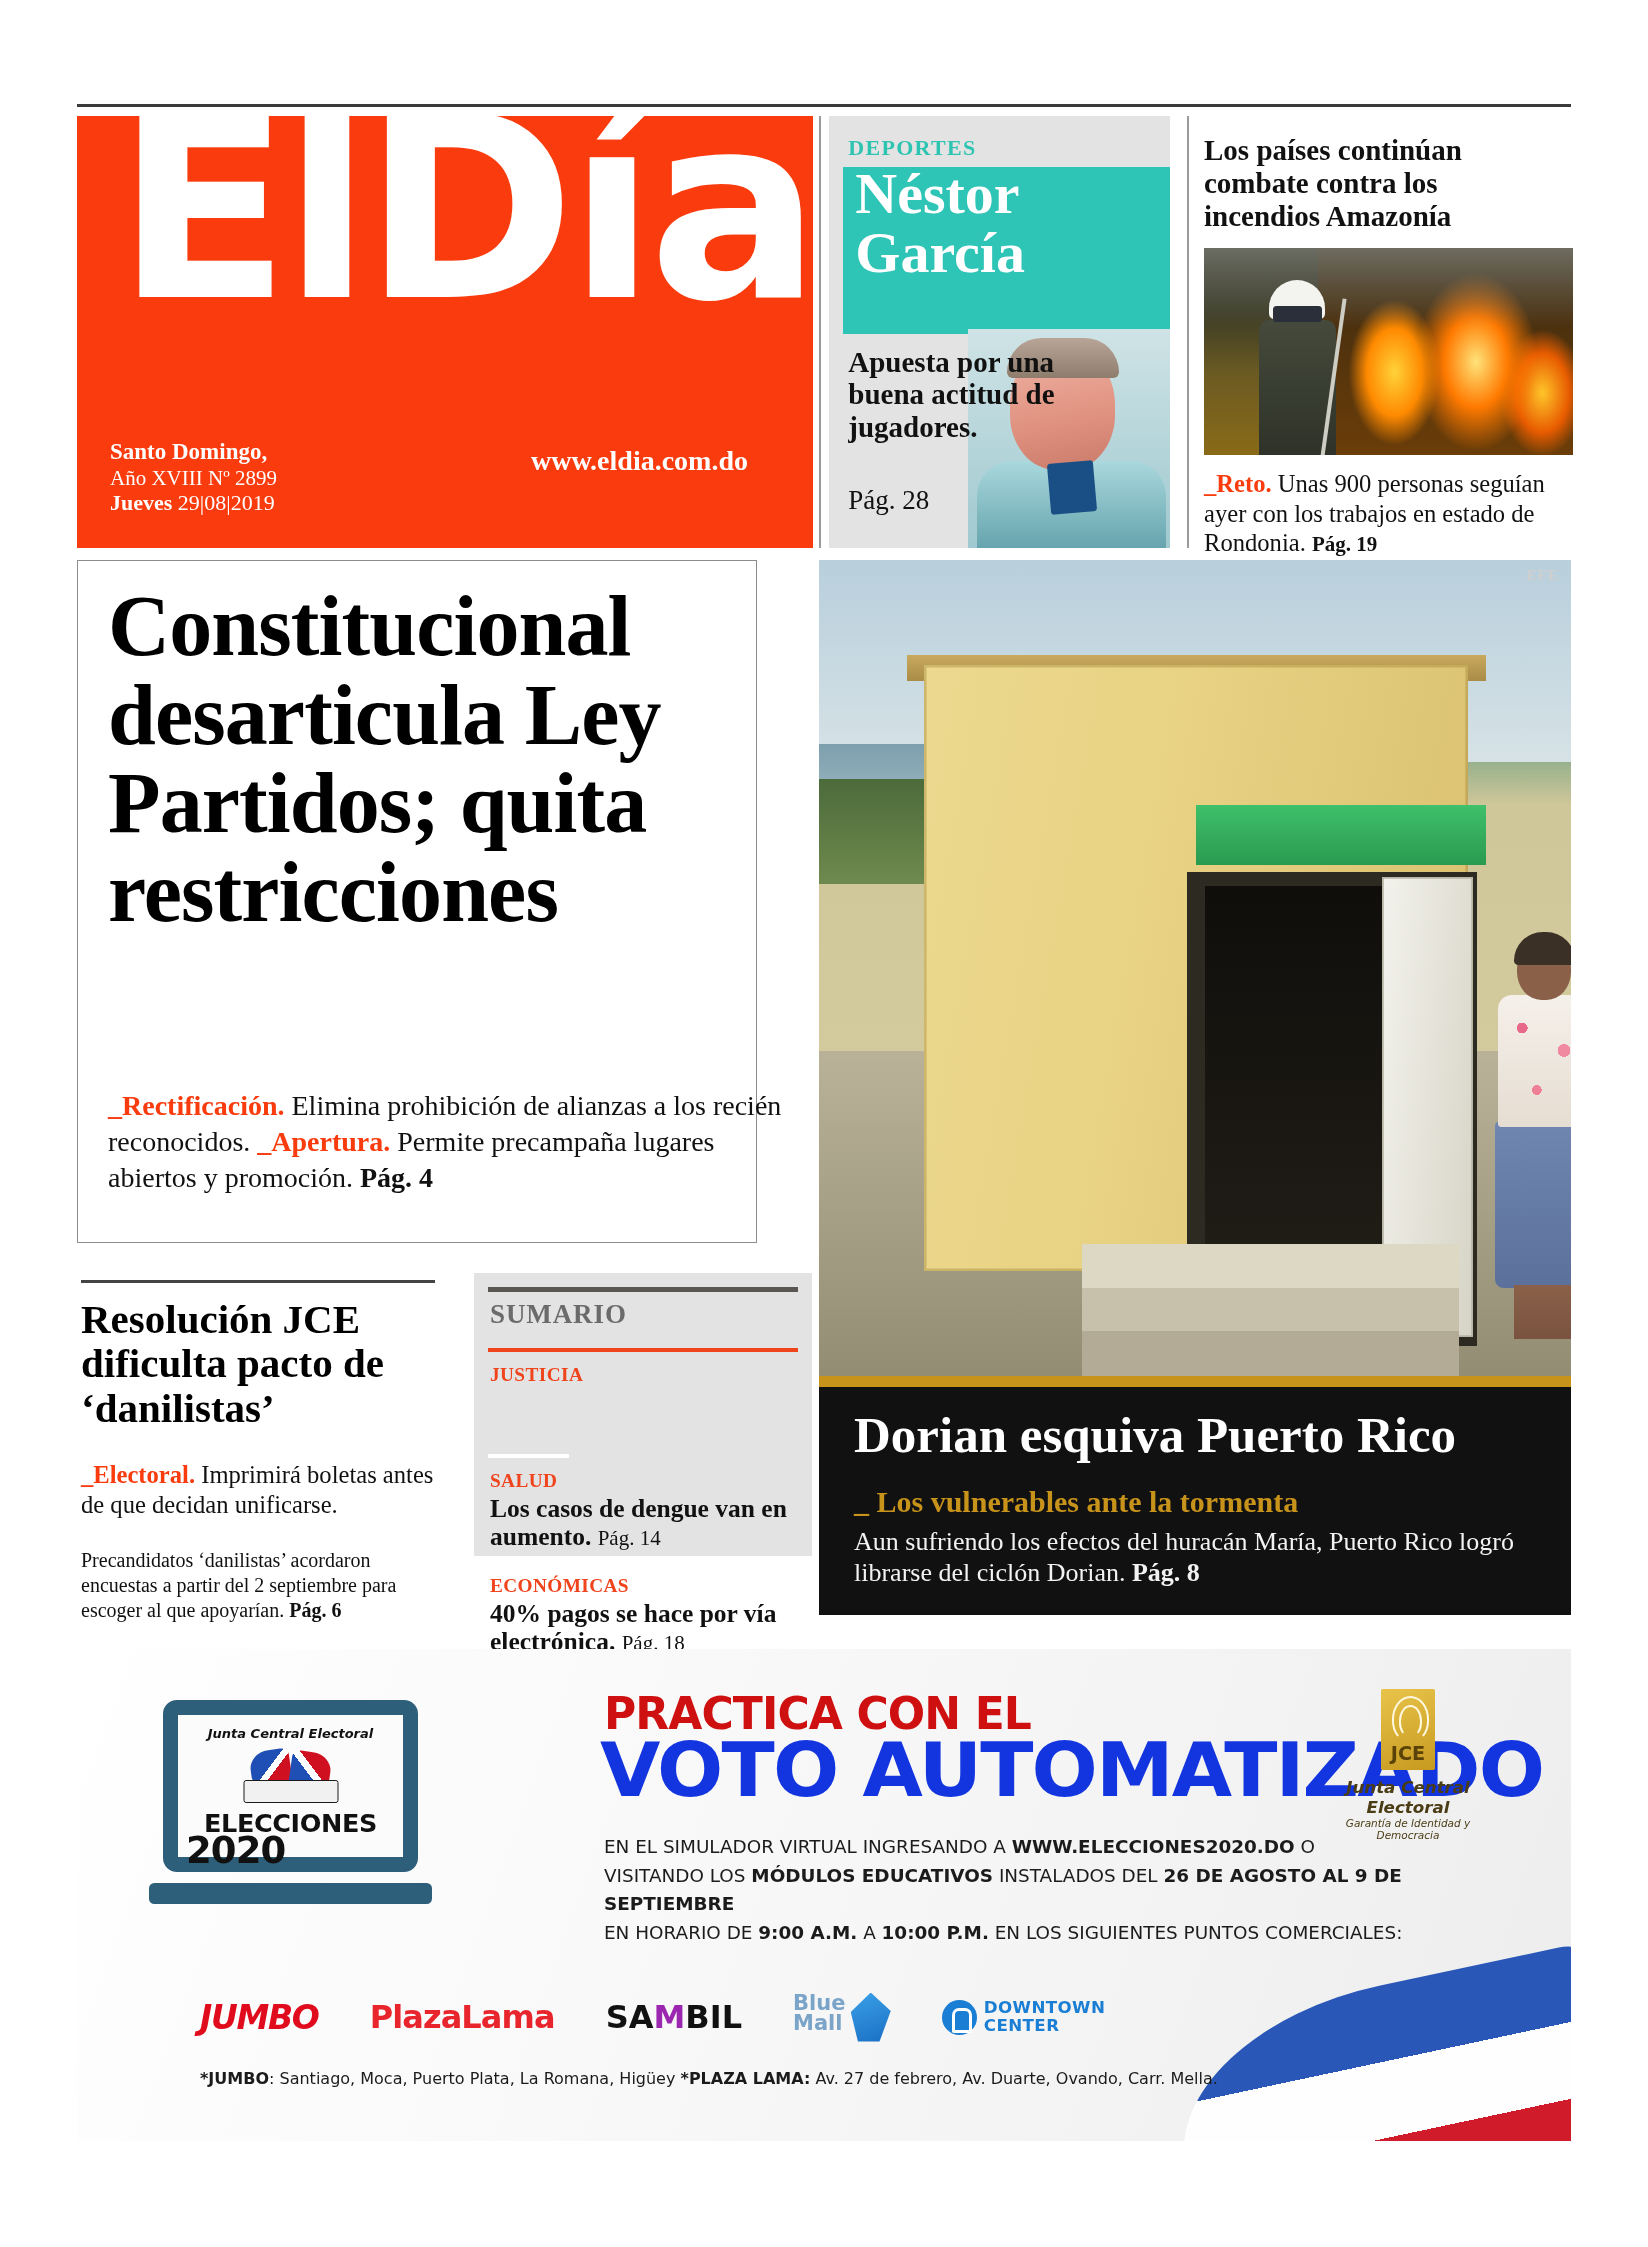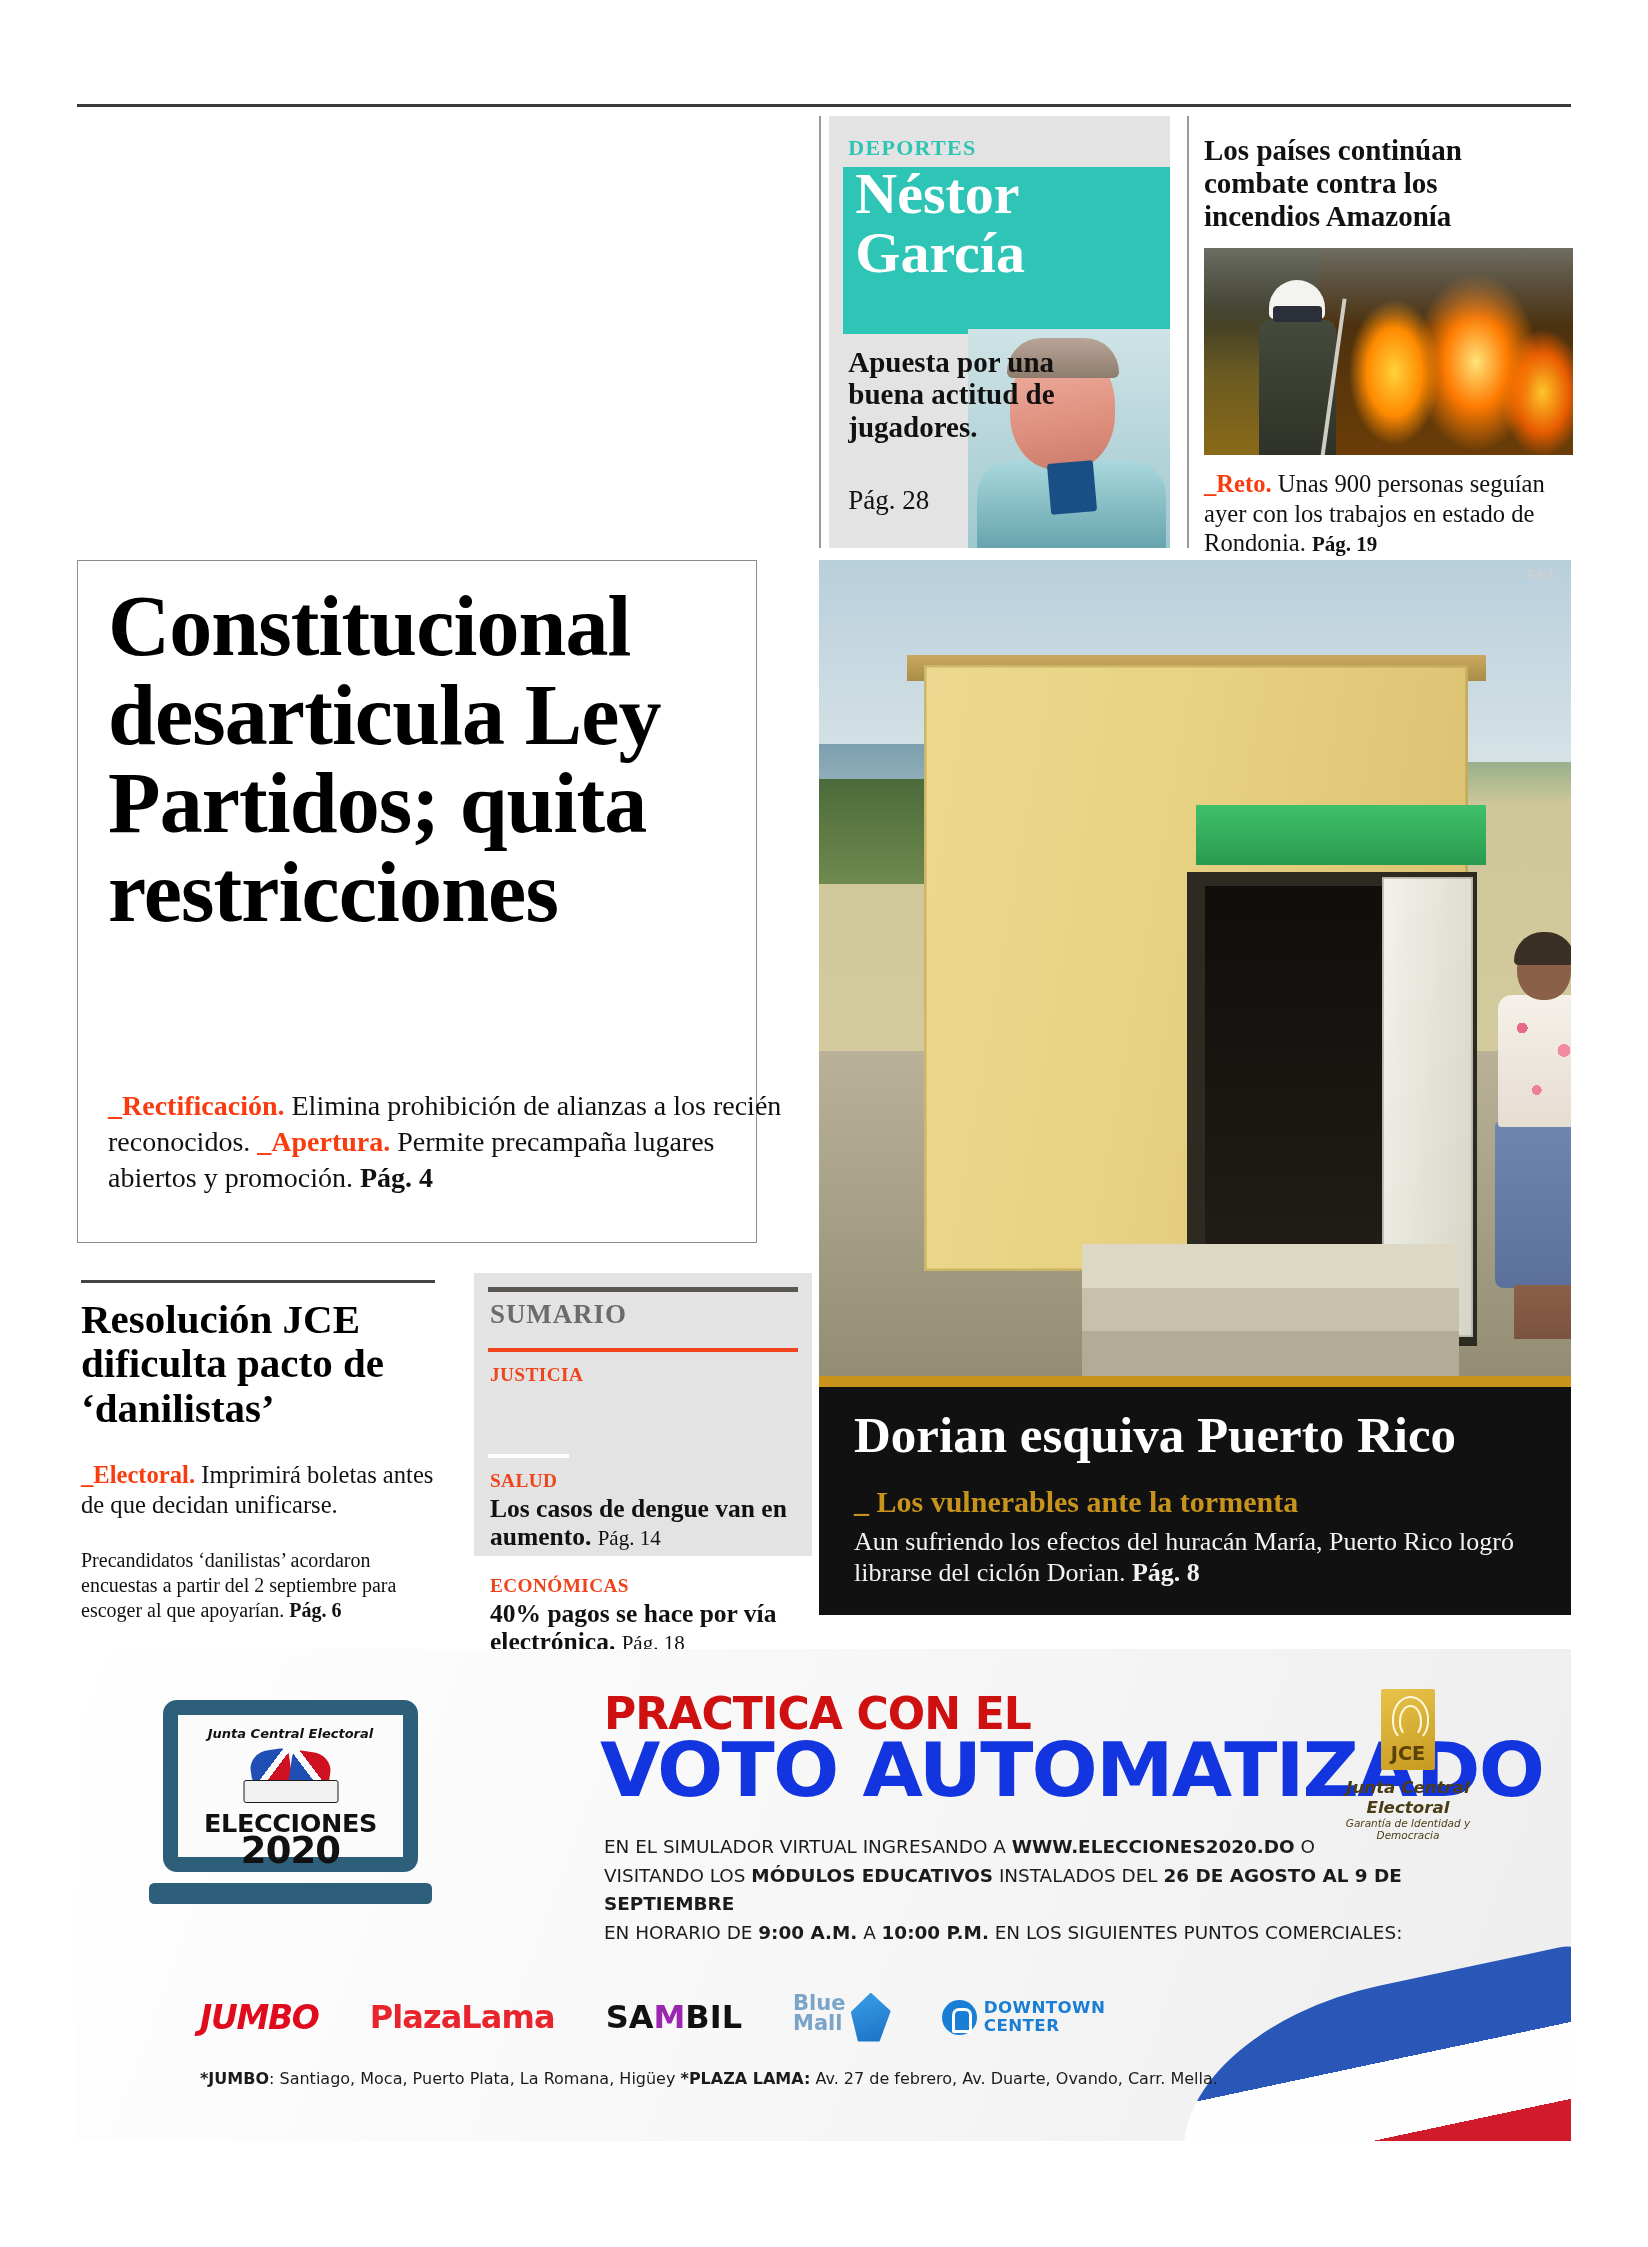--- a/index.html
+++ b/index.html
@@ -298,21 +298,21 @@
   .lt-urn .box { position:absolute; left:5.3px; top:30px; width:95px; height:23px;
     background:#f1f1f1; border:1.8px solid #1a1a1a; border-radius:2.6px; }
   .lt-urn .fl-l { position:absolute; left:12.3px; top:0; width:40px; height:35px;
     background: linear-gradient(135deg,#1f4fb5 0%, #1f4fb5 48%, #fff 48%, #fff 60%, #cf1020 60%);
     border-radius: 50% 20% 10% 30%; transform: rotate(-8deg); }
   .lt-urn .fl-r { position:absolute; right:12.3px; top:1.8px; width:40px; height:35px;
     background: linear-gradient(225deg,#cf1020 0%, #cf1020 45%, #fff 45%, #fff 58%, #1f4fb5 58%);
     border-radius: 20% 50% 30% 10%; transform: rotate(8deg); }
   .lt-ele { position:absolute; left:0; right:0; top:93px; text-align:center;
     font-family:"DejaVu Sans", sans-serif; font-weight:700; font-size:25.5px; color:#111; letter-spacing:-0.4px; }
-  .lt-yr { position:absolute; left:0; right:0; top:114px; text-align:center;
+  .lt-yr { position:absolute; left:8px; right:0; top:114px; text-align:left;
     font-family:"DejaVu Sans", sans-serif; font-weight:700; font-size:37px; color:#111; letter-spacing:-0.9px; }
 
   .ad-h1 {
     position:absolute; left:527px; top:39px;
     font-family:"DejaVu Sans", sans-serif; font-weight:700;
     font-size:44px; color:#cf1010; letter-spacing:-0.9px;
   }
   .ad-h2 {
     position:absolute; left:523px; top:77px;
     font-family:"DejaVu Sans", sans-serif; font-weight:700;
@@ -387,20 +387,33 @@
   }
   .ad-foot b { font-weight:700; }
 </style>
 </head>
 <body>
 
 <div class="page">
 
   <div class="top-rule"></div>
 
+  <div class="masthead">
+    <div class="masthead-logo">
+      <span>El</span><span>Día</span>
+    </div>
+    <div class="masthead-foot">
+      <div class="mf-left">
+        <div class="l1">Santo Domingo,</div>
+        <div class="l2">Año XVIII Nº 2899</div>
+        <div class="l3"><b>Jueves</b> <span>29|08|2019</span></div>
+      </div>
+      <div class="mf-site">www.eldia.com.do</div>
+    </div>
+  </div>
 
   <div class="vrule-a"></div>
 
   <div class="deportes">
     <div class="dep-kicker">DEPORTES</div>
     <div class="dep-band">
       <div class="nm">
         <div>Néstor</div>
         <div>García</div>
       </div>

